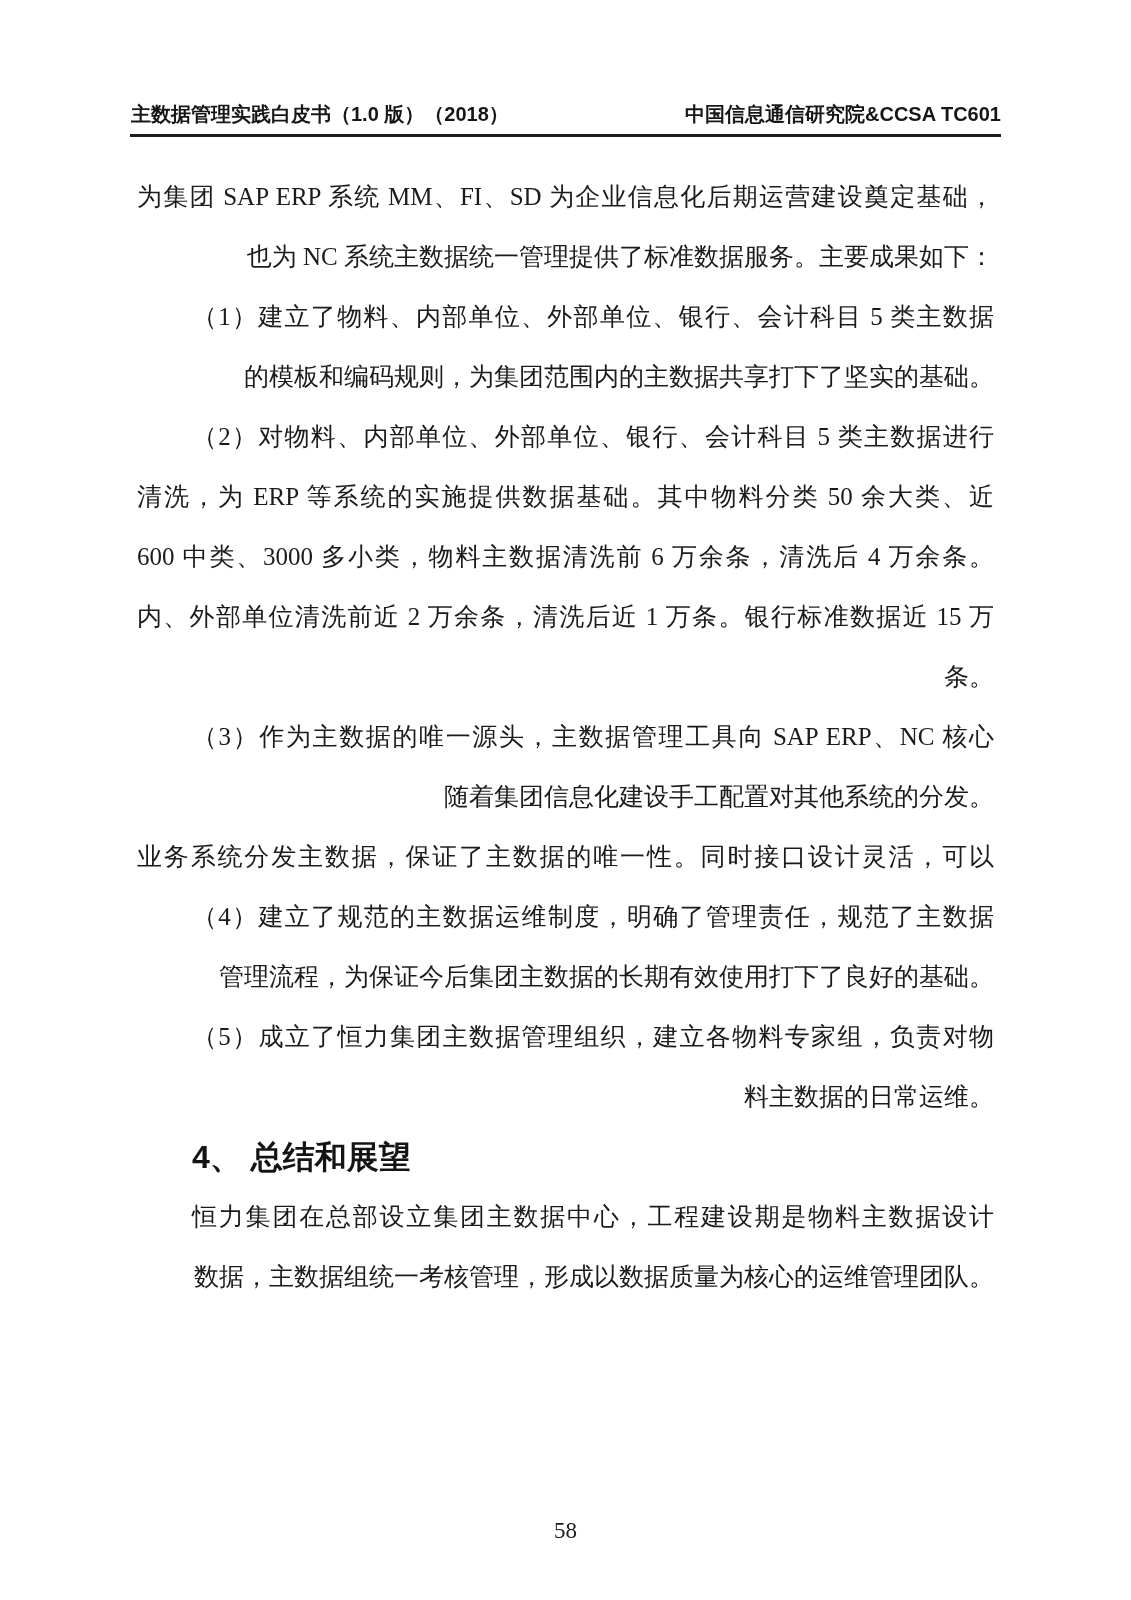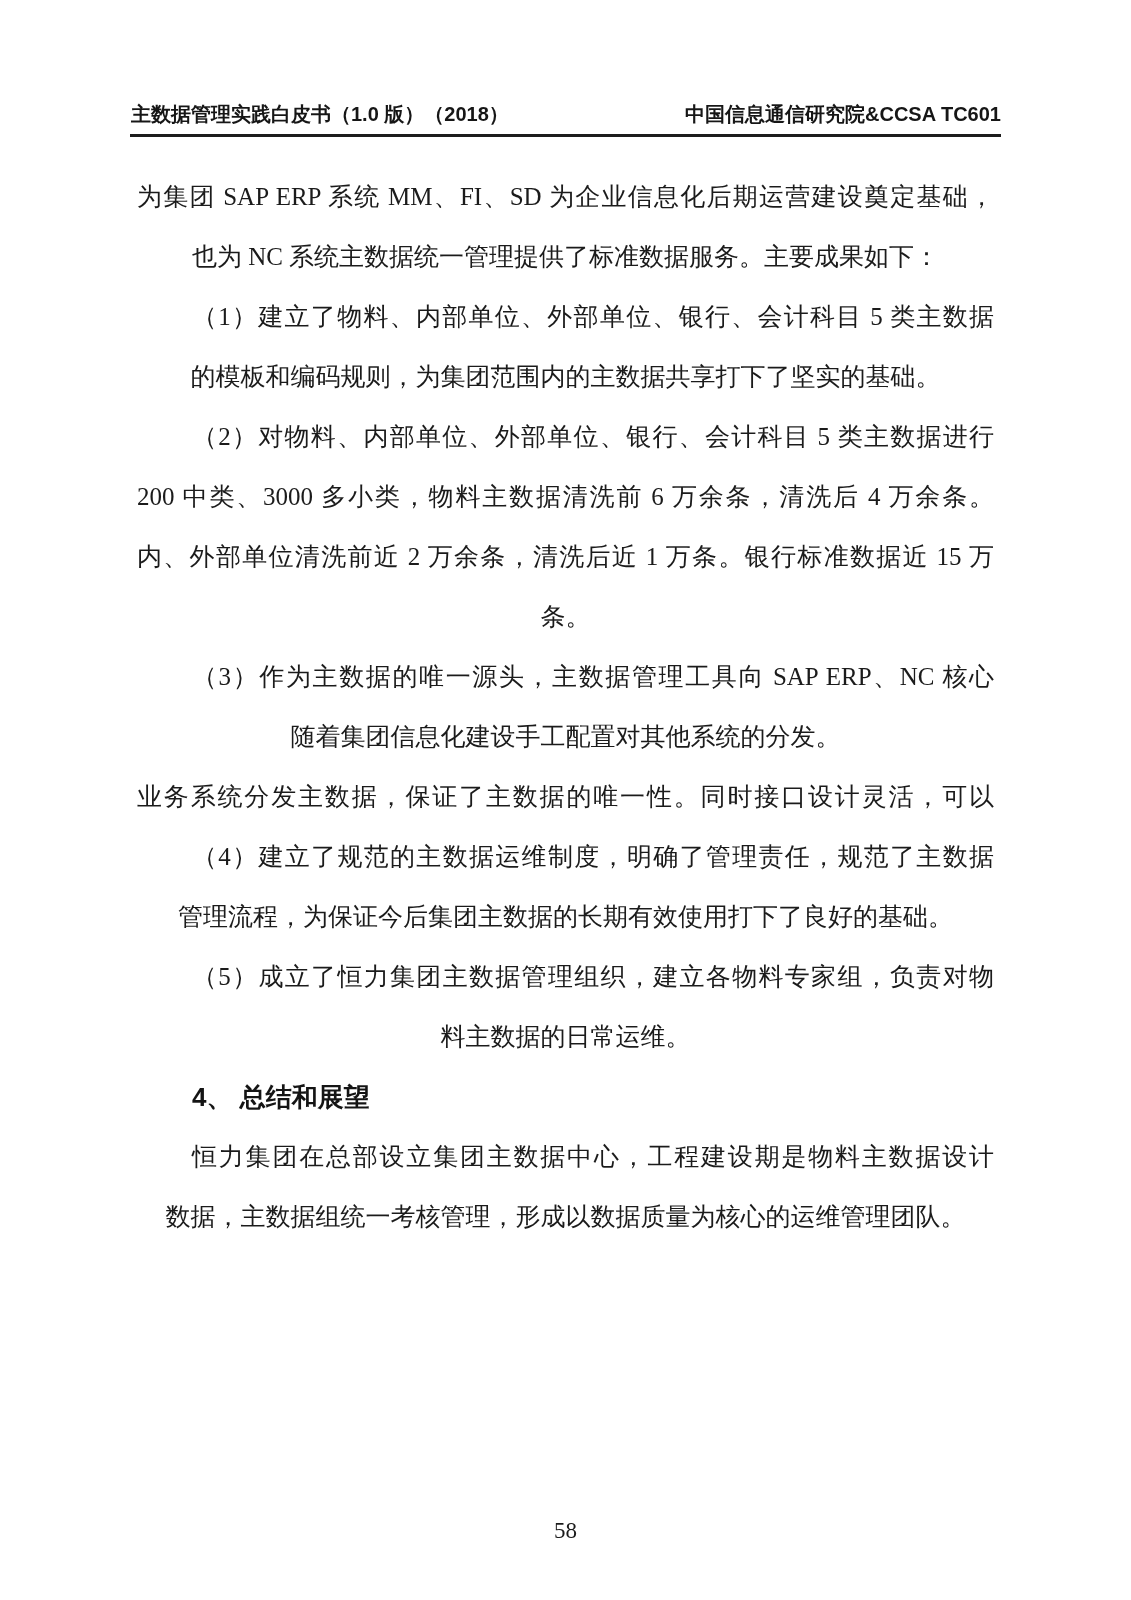--- a/index.html
+++ b/index.html
@@ -46,21 +46,21 @@
     left: 137px;
     top: 167px;
     width: 857px;
     font-size: 25px;
     line-height: 60px;
     color: #1b1b1b;
   }
   .ln {
     height: 60px;
     overflow: hidden;
-    text-align: center;
+    text-align: right;
   }
   
   .j {
     text-align: justify;
     text-align-last: justify;
   }
   .j::after {
     content: "";
     display: inline-block;
     width: 100%;
@@ -68,21 +68,21 @@
   }
   
   .ind {
     text-indent: 55px;
   }
   .heading {
     height: 60px;
     overflow: hidden;
     font-family: "Liberation Sans", "DejaVu Sans", sans-serif;
     font-weight: 700;
-    font-size: 26px;
+    font-size: 32px;
     text-indent: 55px;
     color: #141414;
   }
   
   .footer {
     position: absolute;
     left: 0;
     top: 1506px;
     width: 100%;
     text-align: center;
@@ -110,21 +110,22 @@
       <div class="ln">也为 NC 系统主数据统一管理提供了标准数据服务。主要成果如下：</div>
     </div>
 
     <div>
       <div class="ln j ind">（1）建立了物料、内部单位、外部单位、银行、会计科目 5 类主数据</div>
       <div class="ln">的模板和编码规则，为集团范围内的主数据共享打下了坚实的基础。</div>
     </div>
 
     <div>
       <div class="ln j ind">（2）对物料、内部单位、外部单位、银行、会计科目 5 类主数据进行</div>
-      <div class="ln j">200 中类、3000 多小类，物料主数据清洗前 6 万余条，清洗后 4 万余条。</div>
+      <div class="ln j">清洗，为 ERP 等系统的实施提供数据基础。其中物料分类 50 余大类、近</div>
+      <div class="ln j">600 中类、3000 多小类，物料主数据清洗前 6 万余条，清洗后 4 万余条。</div>
       <div class="ln j">内、外部单位清洗前近 2 万余条，清洗后近 1 万条。银行标准数据近 15 万</div>
       <div class="ln">条。</div>
     </div>
 
     <div>
       <div class="ln j ind">（3）作为主数据的唯一源头，主数据管理工具向 SAP ERP、NC 核心</div>
       <div class="ln">随着集团信息化建设手工配置对其他系统的分发。</div>
       <div class="ln j">业务系统分发主数据，保证了主数据的唯一性。同时接口设计灵活，可以</div>
     </div>
 

